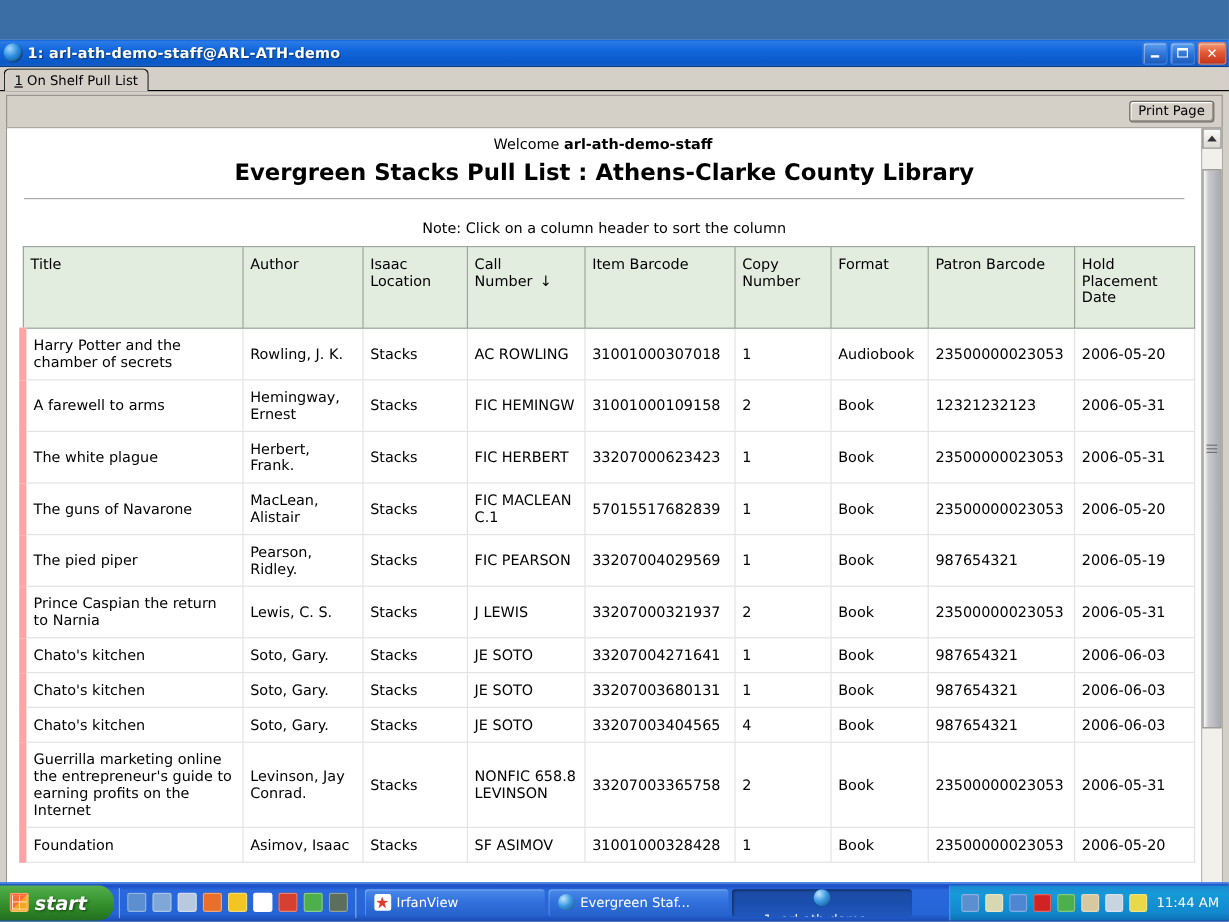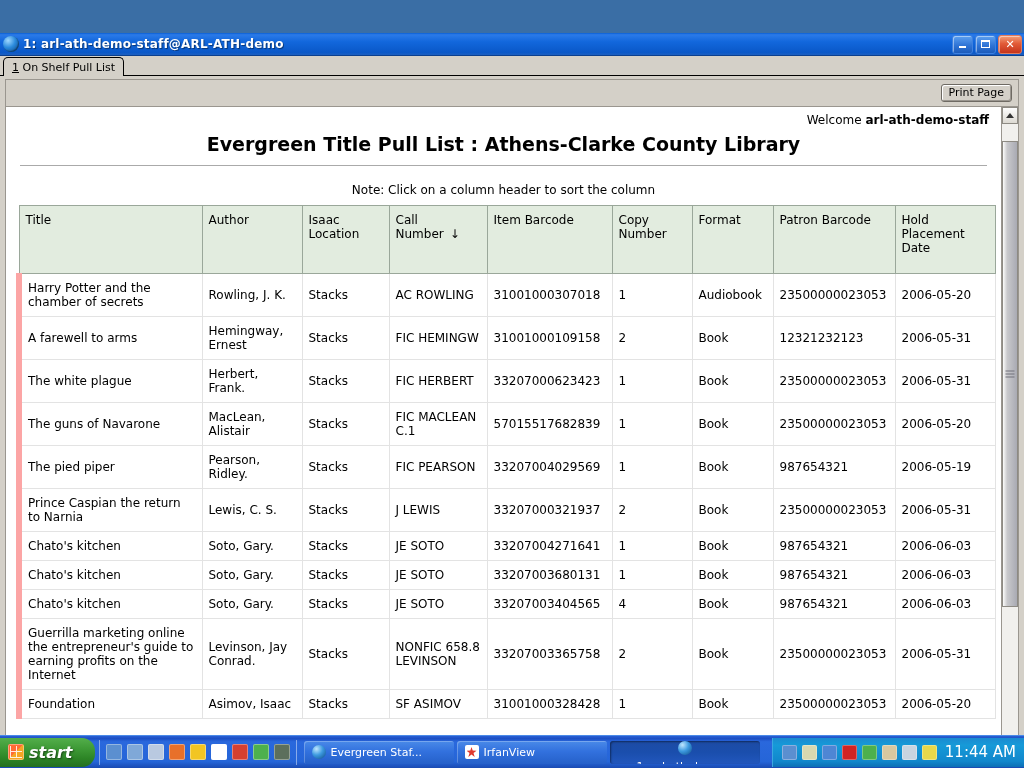--- a/index.html
+++ b/index.html
@@ -137,21 +137,21 @@
     background: #fff;
   }
   .doc {
     flex: 1;
     background: #fff;
     overflow: hidden;
     padding: 6px 10px 0 10px;
     position: relative;
   }
   .welcome {
-    text-align: right;
+    text-align: center;
     font-size: 12px;
     color: #000;
     padding-right: 2px;
     margin-bottom: 2px;
   }
   .welcome b { font-weight: bold; }
   .doc-title {
     text-align: center;
     font-family: "DejaVu Sans", sans-serif;
     font-weight: bold;
@@ -313,21 +313,21 @@
   }
   .tray {
     display: flex; align-items: center; gap: 6px;
     height: 29px; padding: 0 8px 0 9px;
     margin-left: auto;
     background: linear-gradient(to bottom, #1b8ad0 0%, #169ad8 25%, #1187cc 80%, #0d6fb5 100%);
     border-left: 1px solid #3ba7e0;
     color: #fff; font-size: 11px;
   }
   .tray-ico { width: 15px; height: 15px; flex: none; border-radius: 2px; }
-  .clock { font-size: 15px; color: #fff; padding-left: 2px; white-space: nowrap; text-align: center; }
+  .clock { font-size: 11px; color: #fff; padding-left: 2px; white-space: nowrap; text-align: center; }
 </style>
 </head>
 <body>
 
 <div class="window">
 
   <div class="titlebar">
     <div class="tb-icon"></div>
     <div class="tb-title">1: arl-ath-demo-staff@ARL-ATH-demo</div>
     <div class="tb-buttons">
@@ -355,21 +355,21 @@
     </div>
 
     <div class="doc-wrap">
       <div class="doc">
 
         <div class="welcome">
           <span>Welcome</span>
           <b>arl-ath-demo-staff</b>
         </div>
 
-        <div class="doc-title">Evergreen Title Pull List : Athens-Clarke County Library</div>
+        <div class="doc-title">Evergreen Stacks Pull List : Athens-Clarke County Library</div>
         <hr class="hr">
         <div class="note">Note: Click on a column header to sort the column</div>
 
         <table class="pull">
           <colgroup>
             <col class="c-title">
               <col class="c-author">
               <col class="c-loc">
               <col class="c-call">
             <col class="c-item">
@@ -551,26 +551,26 @@
       <span class="qicon" style="background: rgb(185, 201, 224); box-shadow: rgba(255, 255, 255, 0.35) 0px 0px 0px 1px inset;"></span>
       <span class="qicon" style="background: rgb(232, 112, 42); box-shadow: rgba(255, 255, 255, 0.35) 0px 0px 0px 1px inset;"></span>
       <span class="qicon" style="background: rgb(242, 197, 34); box-shadow: rgba(255, 255, 255, 0.35) 0px 0px 0px 1px inset;"></span>
       <span class="qicon" style="background: rgb(255, 255, 255); box-shadow: rgba(255, 255, 255, 0.35) 0px 0px 0px 1px inset;"></span>
       <span class="qicon" style="background: rgb(214, 64, 48); box-shadow: rgba(255, 255, 255, 0.35) 0px 0px 0px 1px inset;"></span>
       <span class="qicon" style="background: rgb(77, 176, 77); box-shadow: rgba(255, 255, 255, 0.35) 0px 0px 0px 1px inset;"></span>
       <span class="qicon" style="background: rgb(92, 111, 92); box-shadow: rgba(255, 255, 255, 0.35) 0px 0px 0px 1px inset;"></span>
     </div>
   <div class="tasks" id="tasks">
       <div class="task-btn">
+        <span class="task-ico irfan"></span>
+        <span>IrfanView</span>
+      </div>
+      <div class="task-btn">
         <span class="task-ico globe"></span>
         <span>Evergreen Staf...</span>
-      </div>
-      <div class="task-btn">
-        <span class="task-ico irfan"></span>
-        <span>IrfanView</span>
       </div>
       <div class="task-btn active">
         <span class="task-ico globe"></span>
         <span>1: arl-ath-demo...</span>
       </div>
     </div>
   <div class="tray">
     <span id="tray-icons" style="display:flex;gap:5px;align-items:center;">
         <span class="tray-ico" style="background: rgb(91, 143, 208); box-shadow: rgba(255, 255, 255, 0.3) 0px 0px 0px 1px inset;"></span>
         <span class="tray-ico" style="background: rgb(216, 216, 176); box-shadow: rgba(255, 255, 255, 0.3) 0px 0px 0px 1px inset;"></span>

